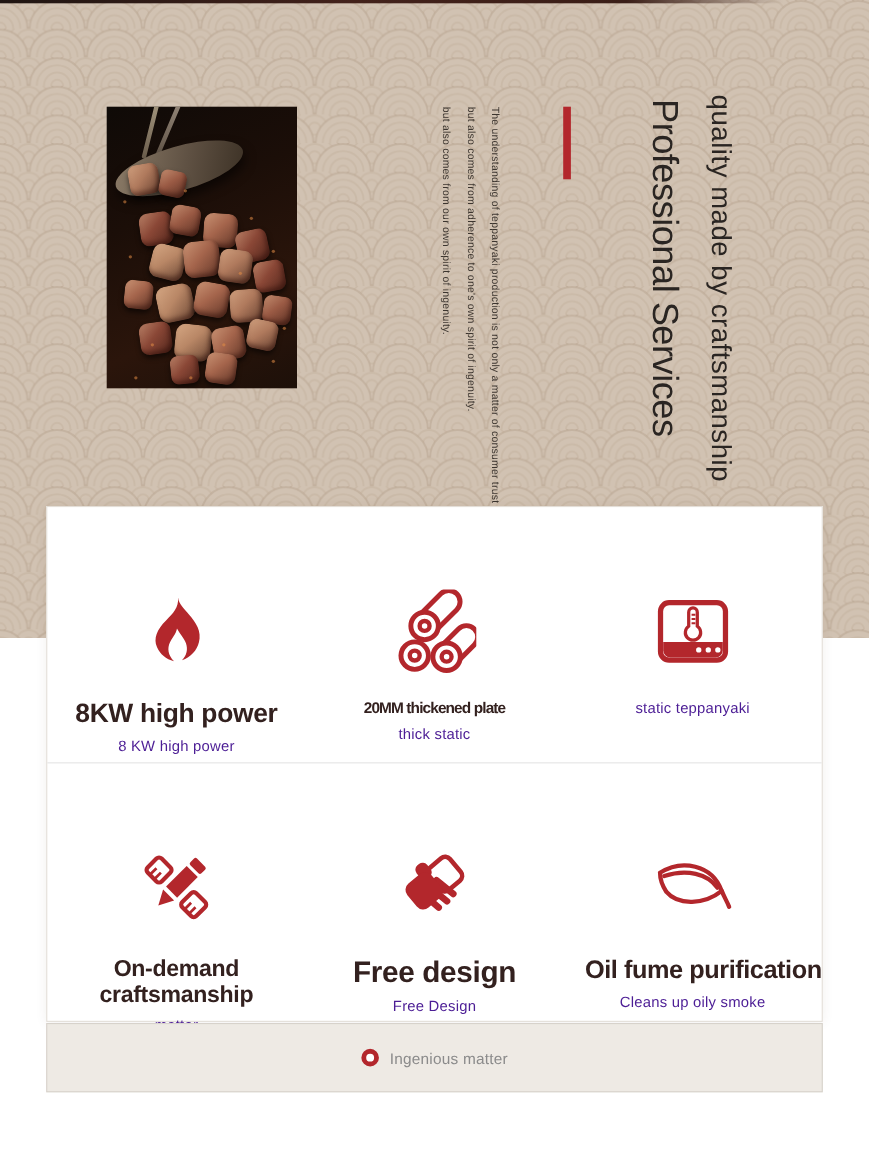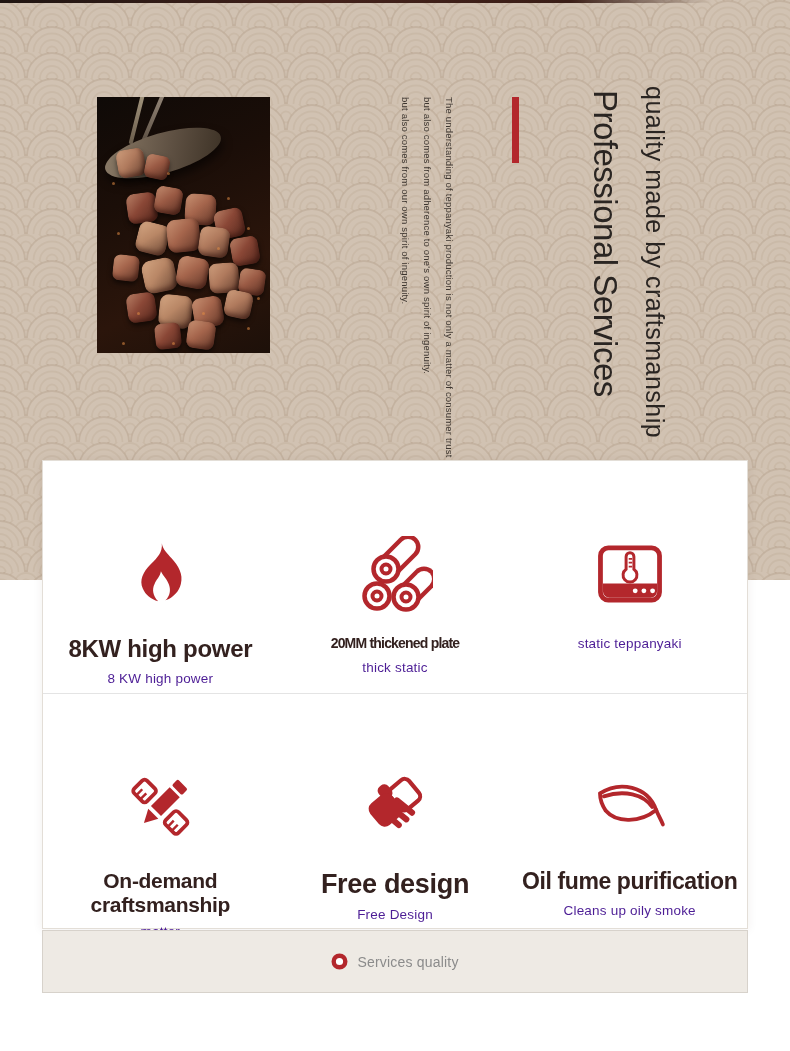--- a/index.html
+++ b/index.html
@@ -59,21 +59,21 @@
   .icon-box{height:80px;display:flex;align-items:center;justify-content:center;margin-bottom:22px;}
   .f-title{
     font-weight:700;color:#33211f;line-height:1.12;letter-spacing:-.3px;
     margin:0 auto;
   }
   .t1{font-size:24px;}
   .t2{font-size:14px;letter-spacing:-.8px;}
   .t3{font-size:21px;max-width:200px;}
   .t4{font-size:21px;max-width:175px;}
   .t5{font-size:27px;}
-  .t6{font-size:23px;letter-spacing:-.4px;}
+  .t6{font-size:23px;letter-spacing:-.4px;text-align:right;}
   .f-sub{margin-top:8px;font-size:13.5px;color:#4c1d95;letter-spacing:.2px;}
   
   .footbar{
     position:relative;z-index:2;width:704px;height:61px;margin:1px auto 0;
     background:#eeeae4;border:1px solid #d7d2cb;
     display:flex;align-items:center;justify-content:center;gap:9px;
   }
   .foot-label{font-size:14px;color:#8b8b8b;letter-spacing:.2px;}
 </style>
 </head>
@@ -279,14 +279,14 @@
       <div class="f-title t6">Oil fume purification</div>
       <div class="f-sub">Cleans up oily smoke</div>
     </div>
   </div>
 </div>
 
 <div class="footbar">
   <svg width="17" height="17" aria-hidden="true">
     <circle cx="8.5" cy="8.5" r="5.8" fill="#fff" stroke="#b3272c" stroke-width="4.4"></circle>
   </svg>
-  <span class="foot-label">Services quality</span>
+  <span class="foot-label">Ingenious matter</span>
 </div>
 
 </body></html>

